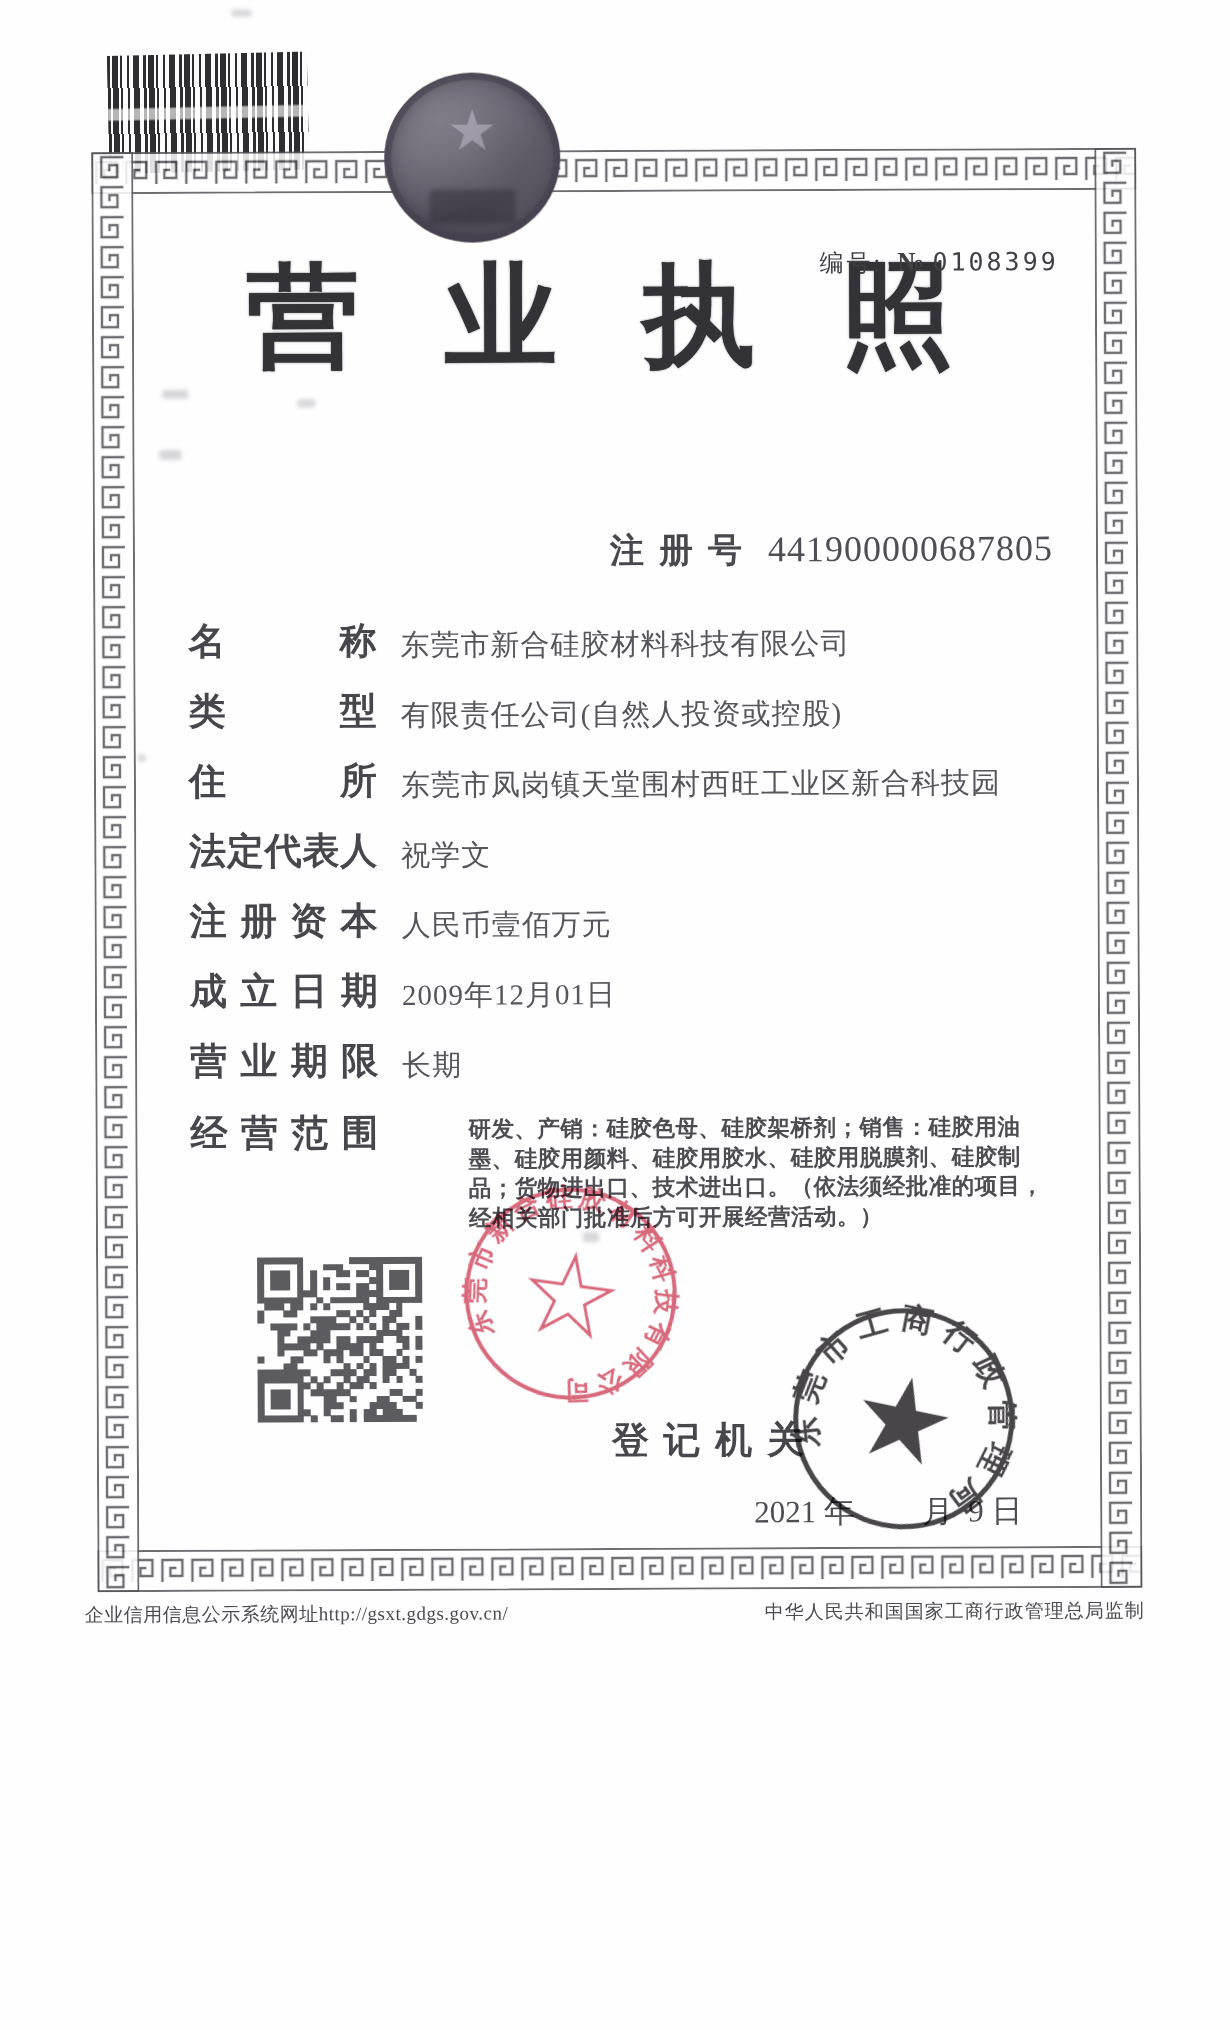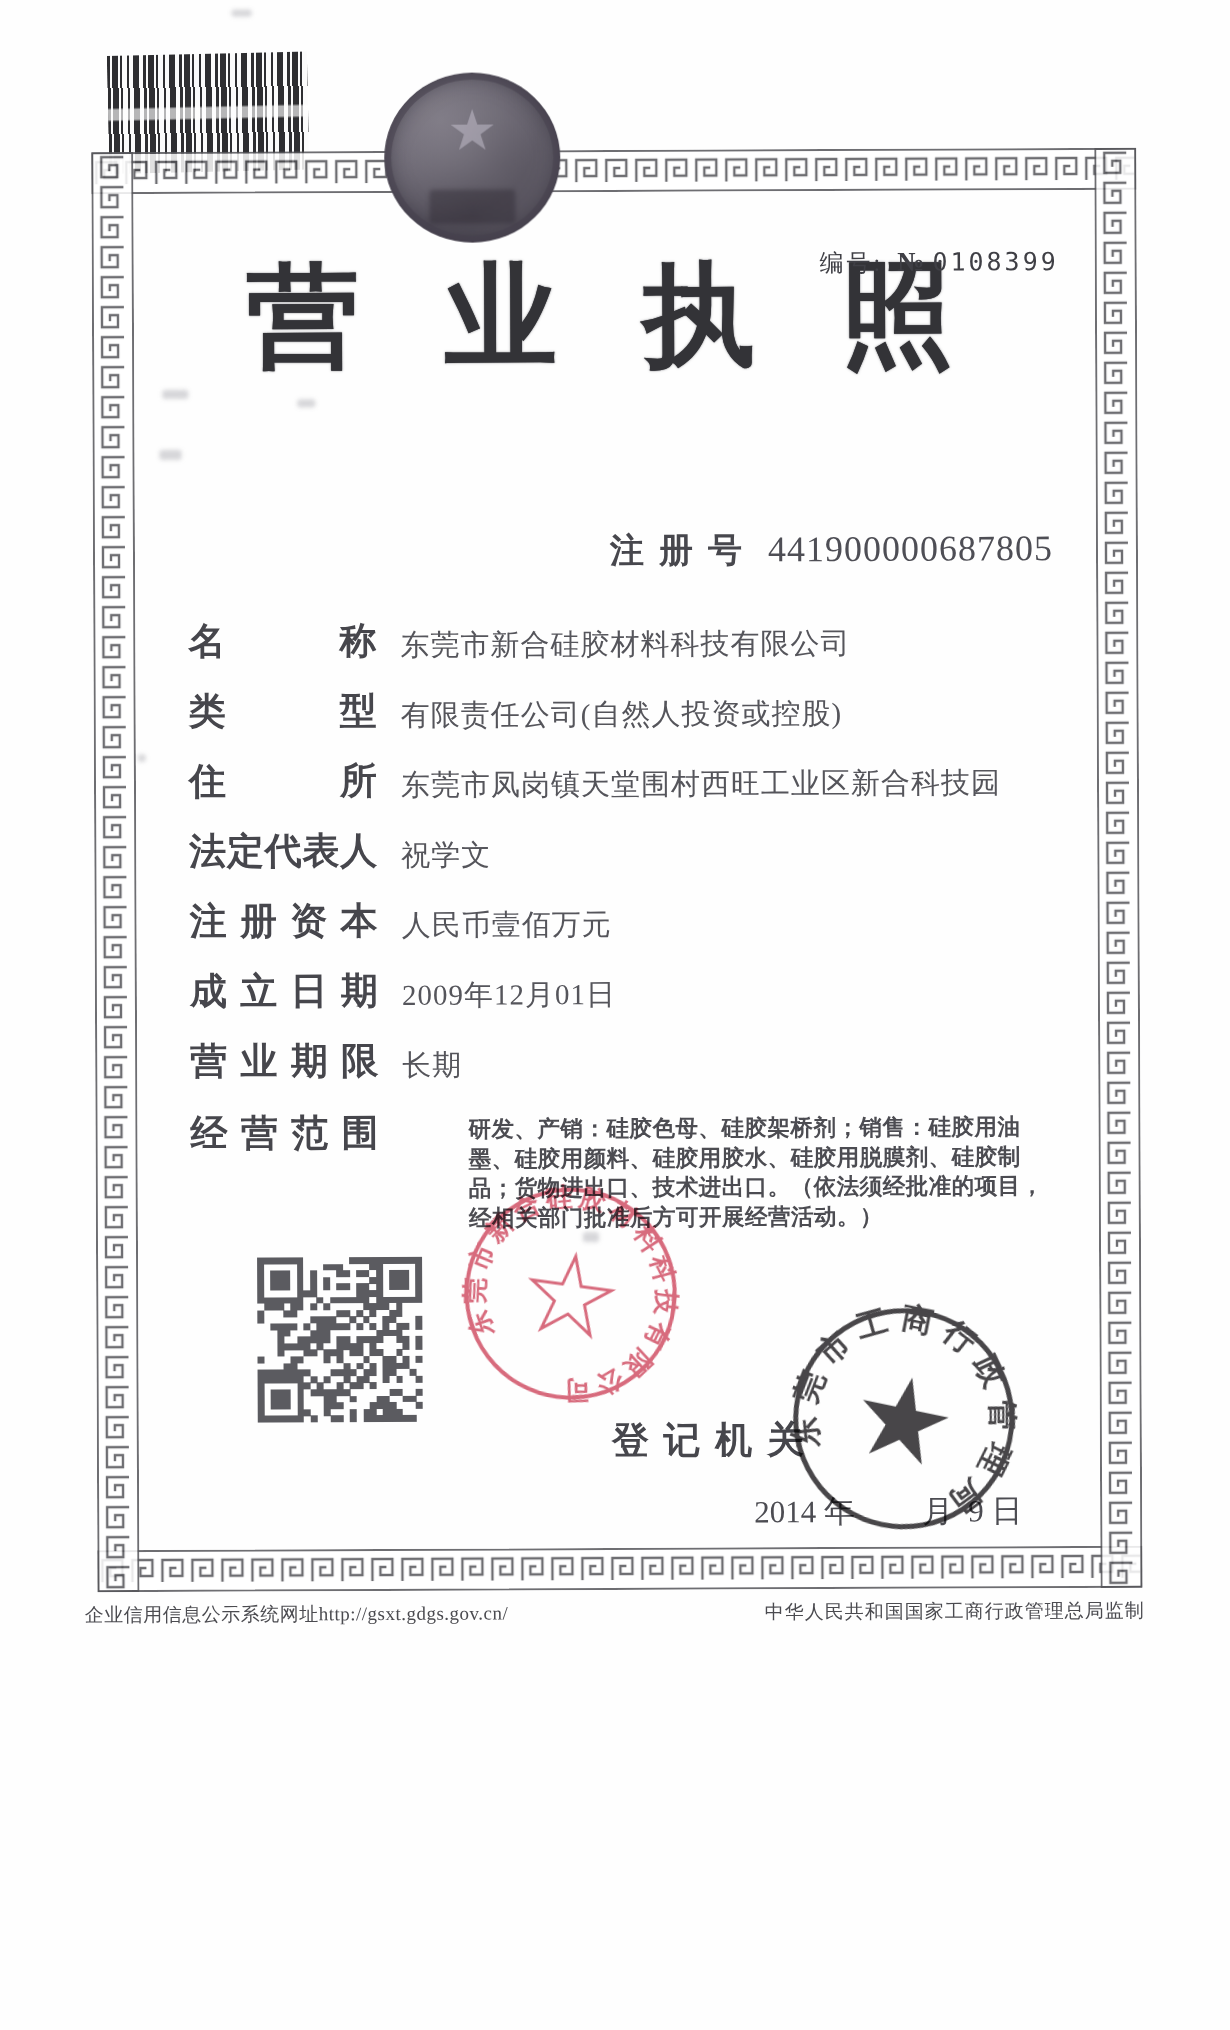--- a/index.html
+++ b/index.html
@@ -572,21 +572,21 @@
     </svg>
 
     <div class="registrar justify-chars">
         <span>登</span>
         <span>记</span>
         <span>机</span>
         <span>关</span>
       </div>
 
     <div class="issue-date">
-      <span class="seg-year">2014 年</span>
+      <span class="seg-year">2021 年</span>
       <span class="seg-month">月</span>
       <span class="seg-day">9 日</span>
     </div>
 
     <svg class="stamp stamp-black" width="240" height="240">
       <circle cx="120" cy="120" r="108" fill="none" stroke="#2e2c2f" stroke-width="5"></circle>
       <polygon points="120,78 130.3,109.8 163.7,109.8 136.6,129.4 147,161.2 120,141.5 93,161.2 103.4,129.4 76.3,109.8 109.7,109.8" fill="#2e2c2f"></polygon>
       <defs>
           <path id="blk-ring" d="M 43.8,164 A 88,88 0 1 1 196.2,76 A 88,88 0 1 1 43.8,164" fill="none"></path>
         </defs>

